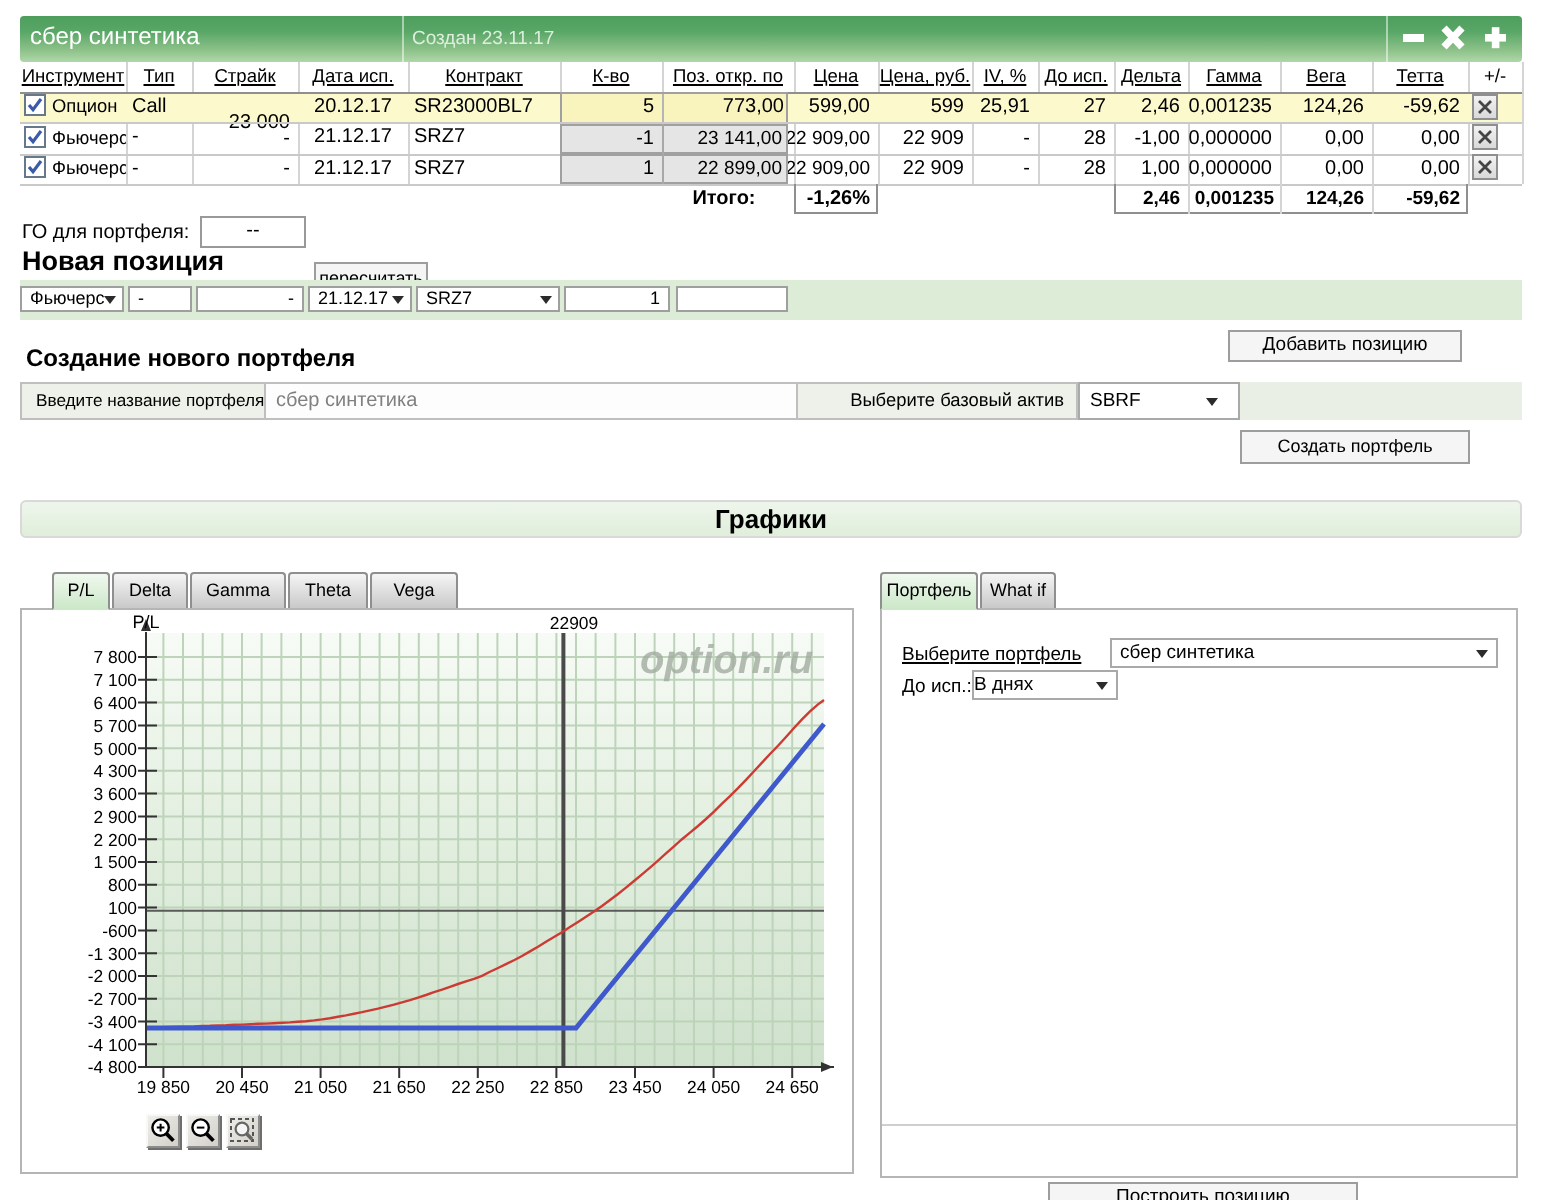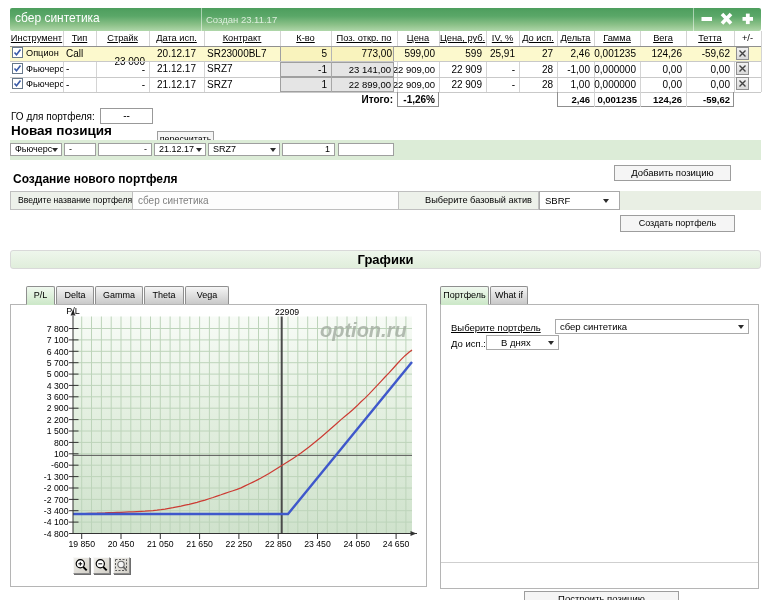--- a/index.html
+++ b/index.html
@@ -117,21 +117,21 @@
 <div style="position:absolute;left:640px;top:77px;width:46px;height:15px;display:flex;justify-content:flex-end;align-items:center;padding-right:4px;box-sizing:border-box;white-space:nowrap">0,00</div>
 <div style="position:absolute;left:686px;top:77px;width:48px;height:15px;display:flex;justify-content:flex-end;align-items:center;padding-right:4px;box-sizing:border-box;white-space:nowrap">0,00</div>
 <div class="abs" style="left:280px;top:77px;width:114px;height:15px;border:1px solid #a0a0a0;background:#e5e5e5;"></div>
 <div class="vline" style="left:331px;top:77px;height:15px;background:#a8a8a8;"></div>
 <div style="position:absolute;left:280px;top:77px;width:51px;height:15px;display:flex;justify-content:flex-end;align-items:center;padding-right:4px;box-sizing:border-box;white-space:nowrap">1</div>
 <div style="position:absolute;left:331px;top:77px;width:66px;height:15px;display:flex;justify-content:flex-end;align-items:center;padding-right:4px;font-size:9.5px;padding-right:6px;box-sizing:border-box;white-space:nowrap">22 899,00</div>
 <div style="position:absolute;left:736px;top:77px;width:13px;height:13px;background:linear-gradient(180deg,#f2f2f2,#d9d9d9);border:1px solid #8f8f8f;box-sizing:border-box;"><svg width="11" height="11">
       <path d="M2.5 2.5 L8.5 8.5 M8.5 2.5 L2.5 8.5" stroke="#444" stroke-width="1.4"></path>
     </svg></div>
 <div class="hline" style="left:10px;top:92px;width:751px;"></div>
-<div style="position:absolute;left:331px;top:92px;width:66px;height:14px;display:flex;justify-content:flex-end;align-items:center;padding-right:4px;box-sizing:border-box;white-space:nowrap">
+<div style="position:absolute;left:331px;top:92px;width:66px;height:14px;display:flex;justify-content:center;align-items:center;padding-right:4px;box-sizing:border-box;white-space:nowrap">
     <b>Итого:</b>
   </div>
 <div class="abs" style="left:397px;top:92px;width:42px;height:15px;border:1px solid #8f8f8f;border-top:none;"></div>
 <div style="position:absolute;left:397px;top:92px;width:42px;height:14px;display:flex;justify-content:flex-end;align-items:center;padding-right:4px;box-sizing:border-box;white-space:nowrap">
     <b>-1,26%</b>
   </div>
 <div class="abs" style="left:557px;top:92px;width:177px;height:15px;border:1px solid #8f8f8f;border-top:none;"></div>
 <div class="vline" style="left:594px;top:92px;height:15px;"></div>
 <div class="vline" style="left:640px;top:92px;height:15px;"></div>
 <div class="vline" style="left:686px;top:92px;height:15px;"></div>
@@ -243,14 +243,14 @@
       <rect x="1.5" y="1.5" width="11" height="11" fill="none" stroke="#555" stroke-width="1" stroke-dasharray="2 1.5"></rect>
       <circle cx="7" cy="6.5" r="3.2" fill="#f5f5f5" stroke="#666" stroke-width="1.1"></circle>
       <path d="M9.2 8.8 L12 11.6" stroke="#666" stroke-width="1.8"></path>
     </svg></div>
 <div class="abs" style="left:440px;top:304px;width:319px;height:285px;border:1px solid #b5b5b5;background:#fff;z-index:1;"></div>
 <div class="abs" style="left:440px;top:286px;width:49px;background:linear-gradient(180deg,#f0f9ef,#cde8c9);border-bottom:1px solid #cde8c9;height:19px;border-top:1px solid #8f8f8f;border-left:1px solid #8f8f8f;border-right:1px solid #8f8f8f;border-radius:2px 2px 0 0;text-align:center;line-height:17px;font-size:9px;z-index:3;">Портфель</div>
 <div class="abs" style="left:490px;top:286px;width:38px;background:linear-gradient(180deg,#f5f5f5,#c9c9c9);height:18px;border-top:1px solid #8f8f8f;border-left:1px solid #8f8f8f;border-right:1px solid #8f8f8f;border-radius:2px 2px 0 0;text-align:center;line-height:17px;font-size:9px;z-index:3;">What if</div>
 <div class="abs" style="left:451px;top:322px;font-size:9.5px;z-index:2;text-decoration:underline;">Выберите портфель</div>
 <div class="sel" style="left:555px;top:319px;width:194px;height:15px;line-height:13px;padding-left:4px;z-index:2;">сбер синтетика<div class="arr" style="left:182px;top:5px;"></div></div>
 <div class="abs" style="left:451px;top:338px;font-size:9.5px;z-index:2;">До исп.:</div>
-<div class="sel" style="left:486px;top:335px;width:73px;height:15px;line-height:13px;padding-left:14px;z-index:2;">В днях<div class="arr" style="left:61px;top:5px;"></div></div>
+<div class="sel" style="left:486px;top:335px;width:73px;height:15px;line-height:13px;padding-left:0;z-index:2;">В днях<div class="arr" style="left:61px;top:5px;"></div></div>
 <div class="hline" style="left:441px;top:562px;width:317px;background:#cfcfcf;z-index:2;"></div>
 <div class="btn" style="left:524px;top:568px;width:155px;height:16px;line-height:14px;z-index:2;">Построить позицию</div>
 </body></html>

